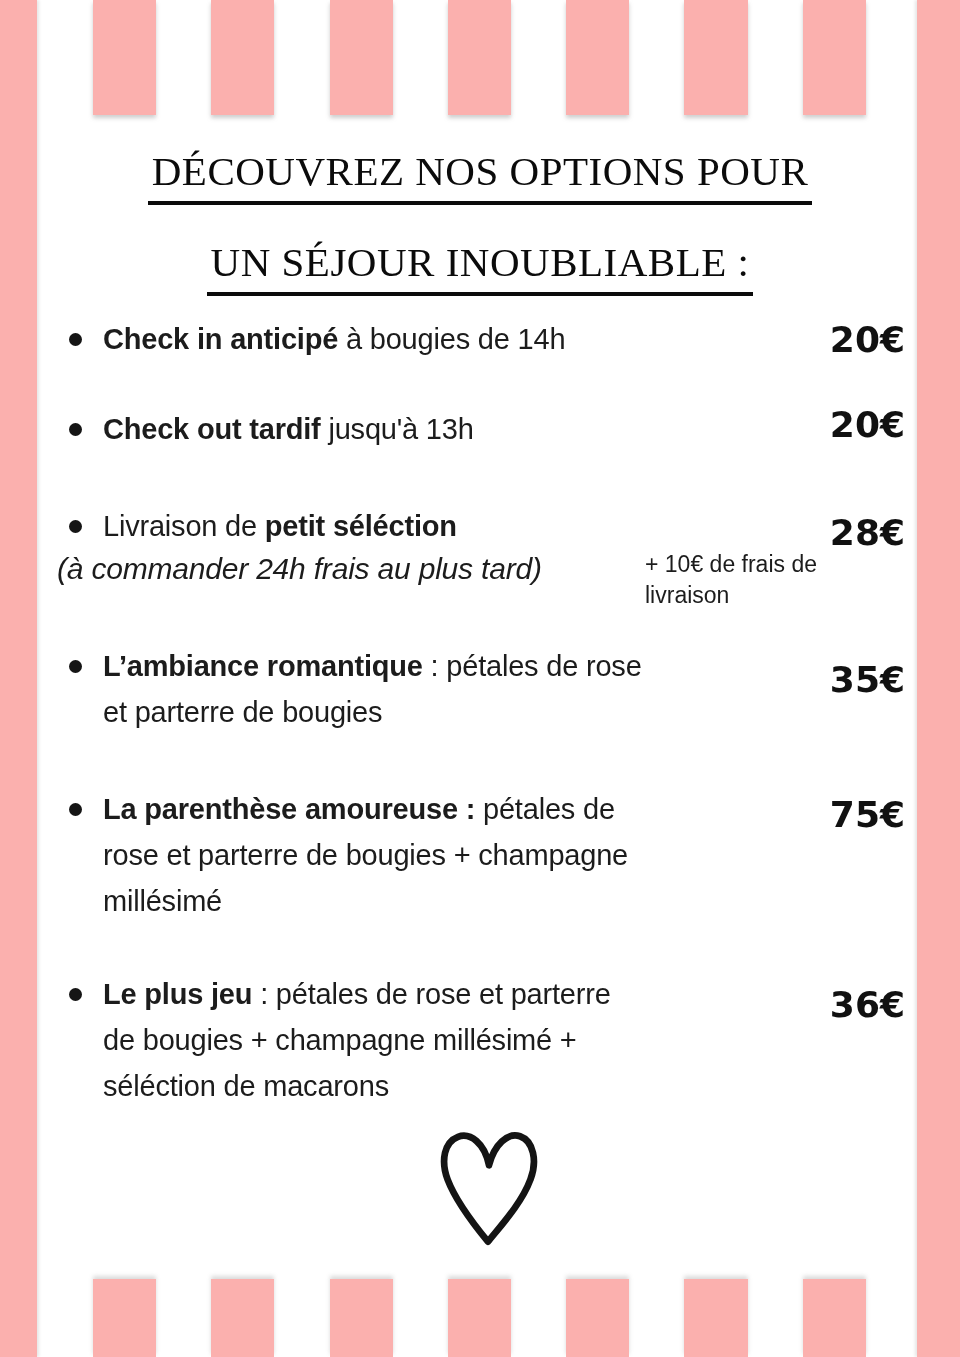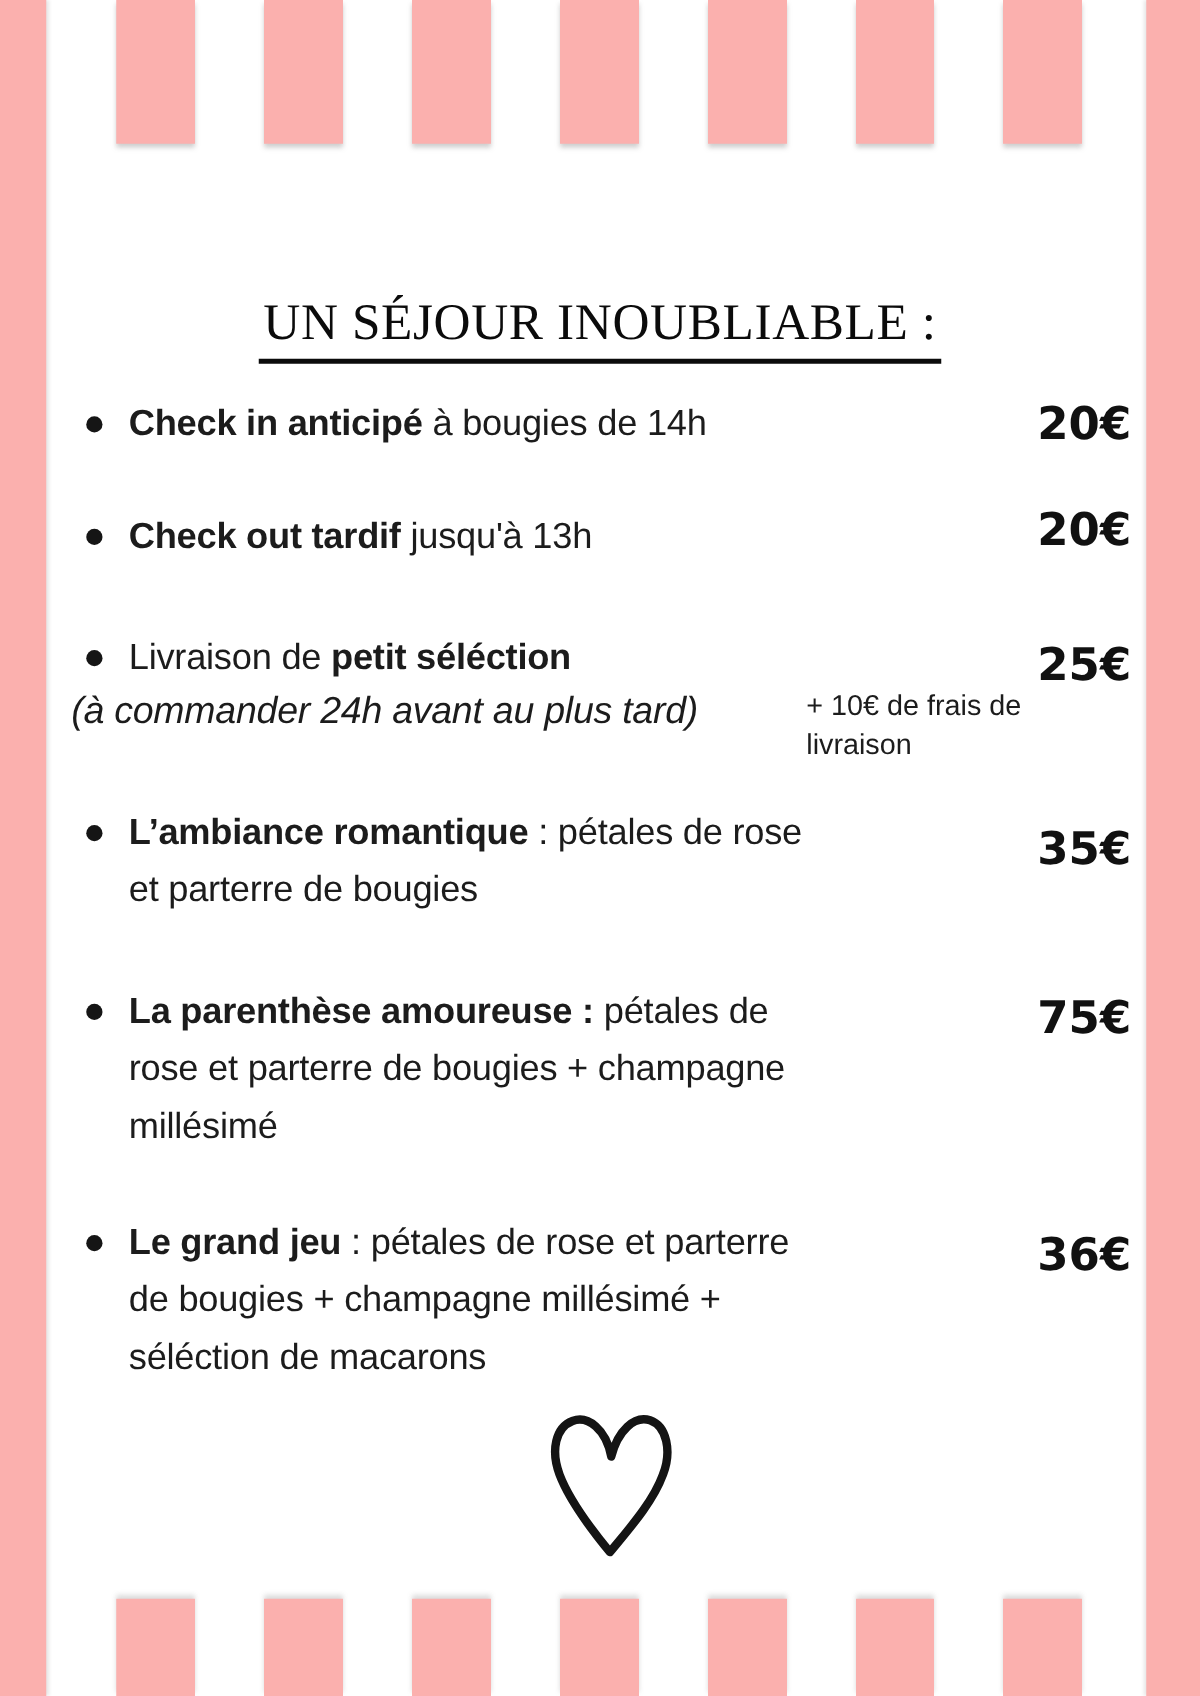--- a/index.html
+++ b/index.html
@@ -82,68 +82,68 @@
 <body>
 
 <div class="page" style="--pink: #fbb0ae; --text: #1c1c1c;">
 
   <div class="side-border left"></div>
   <div class="side-border right"></div>
   <div class="stripe-band top"></div>
   <div class="stripe-band bottom"></div>
 
   <div class="title">
-    <br>
+    <span class="tline">DÉCOUVREZ NOS OPTIONS POUR</span><br>
     <span class="tline tline2">UN SÉJOUR INOUBLIABLE :</span>
   </div>
 
   <div>
 
     <div class="row" style="top:316px">
       <span class="bullet"></span>
       <div class="txt"><span></span><b>Check in anticipé</b><span> à bougies de 14h</span></div>
     </div>
 
     <div class="row" style="top:406px">
       <span class="bullet"></span>
       <div class="txt"><span></span><b>Check out tardif</b><span> jusqu'à 13h</span></div>
     </div>
 
     <div class="row" style="top:503px">
       <span class="bullet"></span>
       <div class="txt"><span>Livraison de </span><b>petit séléction</b><span></span></div>
     </div>
 
-    <div class="subline">(à commander 24h avant au plus tard)</div>
+    <div class="subline">(à commander 24h frais au plus tard)</div>
 
     <div class="row" style="top:643px">
       <span class="bullet"></span>
       <div class="txt"><span></span><b>L’ambiance romantique</b><span> : pétales de rose
 et parterre de bougies</span></div>
     </div>
 
     <div class="row" style="top:786px">
       <span class="bullet"></span>
       <div class="txt"><span></span><b>La parenthèse amoureuse :</b><span> pétales de
 rose et parterre de bougies + champagne
 millésimé</span></div>
     </div>
 
     <div class="row" style="top:971px">
       <span class="bullet"></span>
-      <div class="txt"><span></span><b>Le grand jeu</b><span> : pétales de rose et parterre
+      <div class="txt"><span></span><b>Le plus jeu</b><span> : pétales de rose et parterre
 de bougies + champagne millésimé +
 séléction de macarons</span></div>
     </div>
   </div>
 
   <div>
     <div class="price" style="top:320px">20€</div>
     <div class="price" style="top:405px">20€</div>
-    <div class="price" style="top:513px">25€</div>
+    <div class="price" style="top:513px">28€</div>
     <div class="price-note">+ 10€ de frais de
 livraison</div>
     <div class="price" style="top:660px">35€</div>
     <div class="price" style="top:795px">75€</div>
     <div class="price" style="top:985px">36€</div>
   </div>
 
   <svg class="heart" viewBox="0 0 96 118">
     <path d="M48 36 C44 15 30 4 18 8.5 C5 13.5 1 31 8 50 C16 71 33 93 47 110 C60 94 80 72 88 50 C95 32 91 12.5 78 8 C66 4 53 16 48 36" fill="none" stroke="#141414" stroke-width="6.5" stroke-linecap="round" stroke-linejoin="round"></path>
   </svg>

